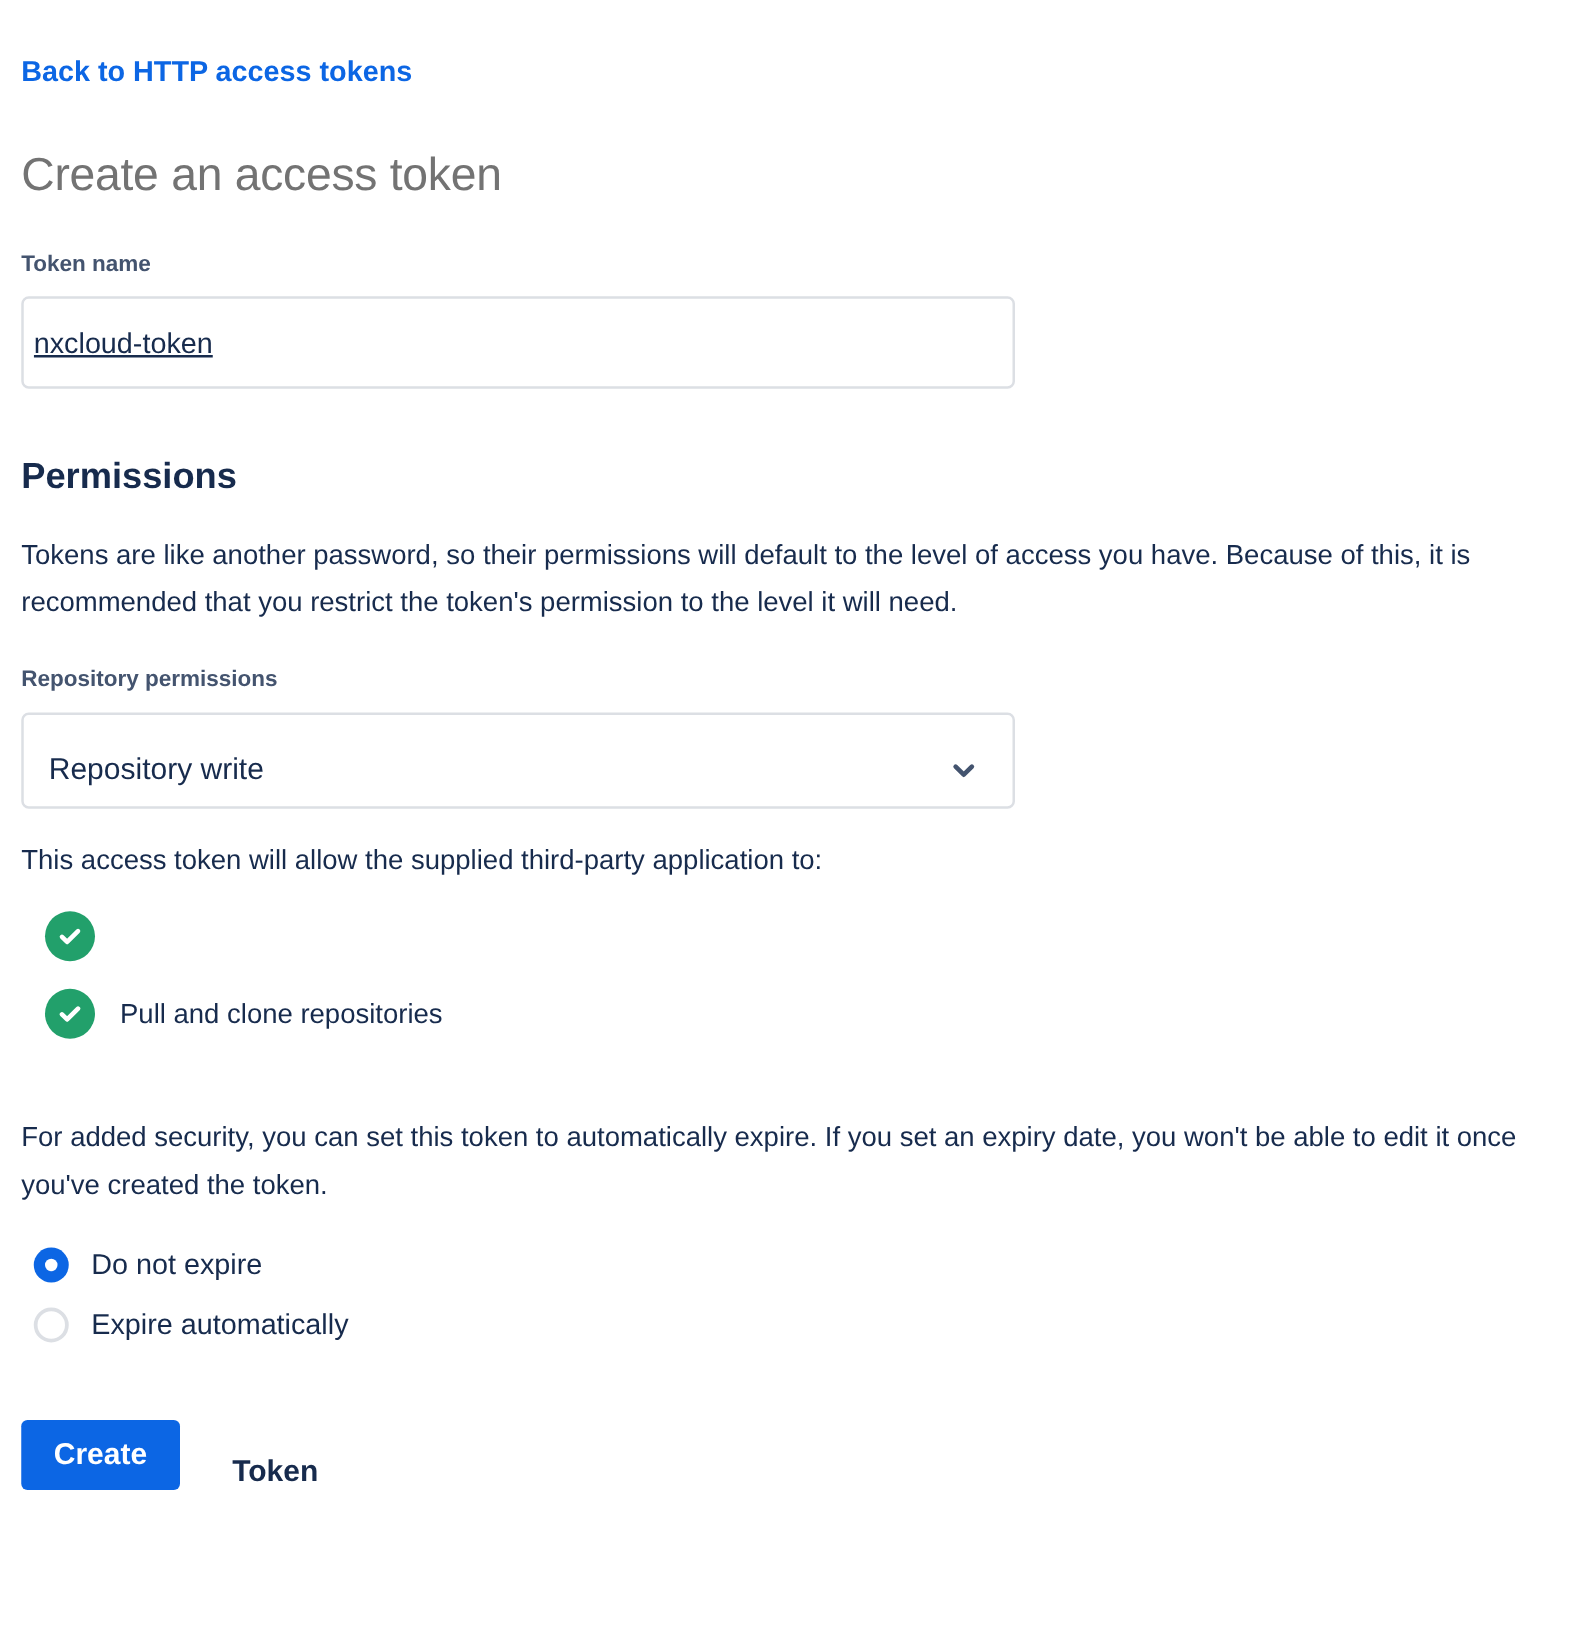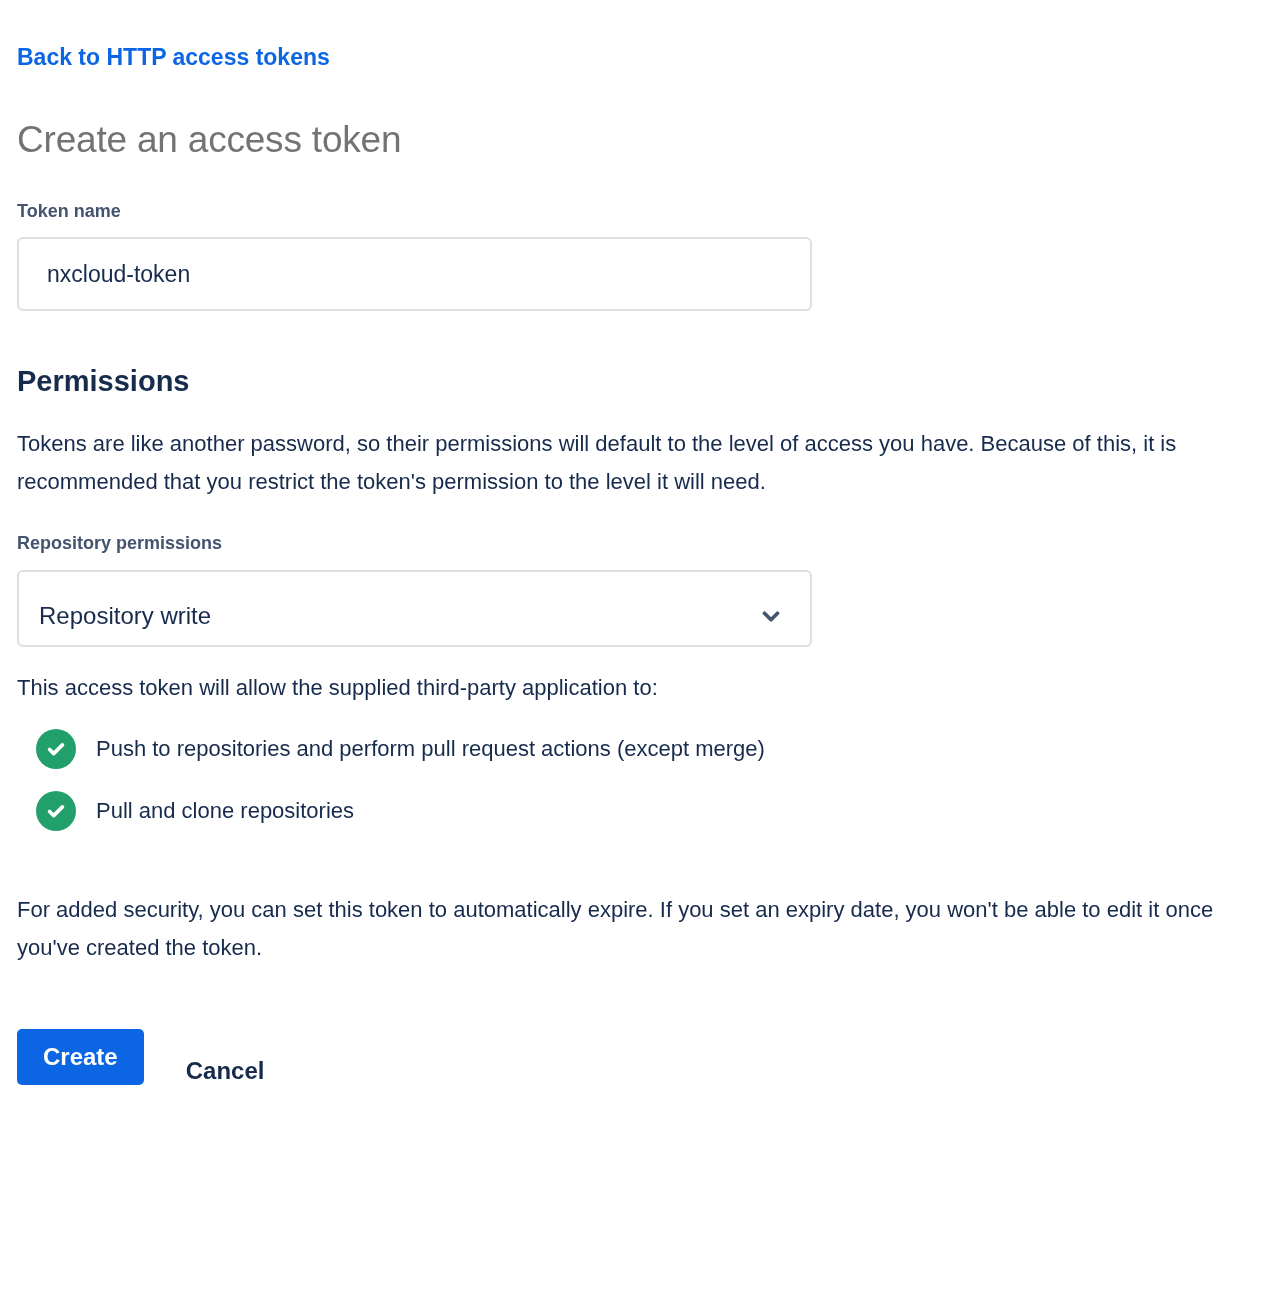--- a/index.html
+++ b/index.html
@@ -49,26 +49,27 @@
   }
 
   
   .token-name-block { margin-top: 40px; }
   .text-input {
     margin-top: 15px;
     width: 795px;
     height: 74px;
     border: 2px solid #DCDFE4;
     border-radius: 6px;
-    padding: 0 28px;
+    padding: 0 8px;
     font-family: "Liberation Sans", sans-serif;
     font-size: 23px;
     color: #172B4D;
     background: #ffffff;
     outline: none;
+    text-decoration: underline;
   }
 
   
   .permissions-section { margin-top: 54px; }
   .body-text {
     margin-top: 27px;
     font-size: 22px;
     line-height: 38px;
     color: #172B4D;
     max-width: 1215px;
@@ -224,37 +225,46 @@
 
     <p class="allow-intro">This access token will allow the supplied third-party application to:</p>
 
     <div class="capability-list">
       <div class="capability-item">
         <span class="check-circle">
           <svg width="22" height="22" viewBox="0 0 24 24" fill="none">
             <path d="M5 12.5l4.5 4.5L19 7.5" stroke="#ffffff" stroke-width="4" stroke-linecap="round" stroke-linejoin="round"></path>
           </svg>
         </span>
-        <span class="capability-text">Push to repositories and perform pull request actions (except merge)</span>
       </div>
       <div class="capability-item">
         <span class="check-circle">
           <svg width="22" height="22" viewBox="0 0 24 24" fill="none">
             <path d="M5 12.5l4.5 4.5L19 7.5" stroke="#ffffff" stroke-width="4" stroke-linecap="round" stroke-linejoin="round"></path>
           </svg>
         </span>
         <span class="capability-text">Pull and clone repositories</span>
       </div>
     </div>
   </div>
 
   <div class="expiry-section">
 
     <p class="body-text">For added security, you can set this token to automatically expire. If you set an expiry date, you won't be able to edit it once you've created the token.</p>
 
+    <div class="radio-group">
+      <div class="radio-row">
+        <span class="radio-circle checked"></span>
+        <span class="radio-label">Do not expire</span>
+      </div>
+      <div class="radio-row">
+        <span class="radio-circle unchecked"></span>
+        <span class="radio-label">Expire automatically</span>
+      </div>
+    </div>
   </div>
 
   <div class="actions-row">
     <button class="create-button">Create</button>
-    <button class="cancel-button">Cancel</button>
+    <button class="cancel-button">Token</button>
   </div>
 
 </div>
 
 </body></html>

